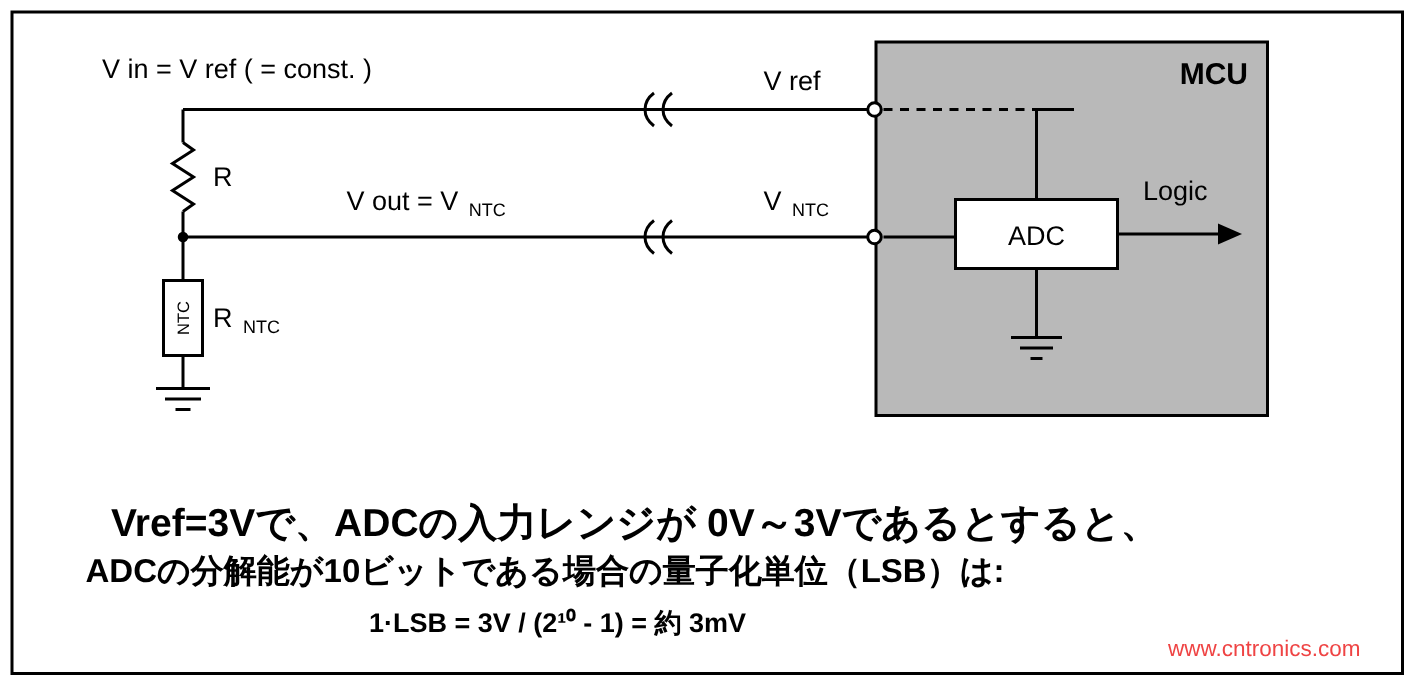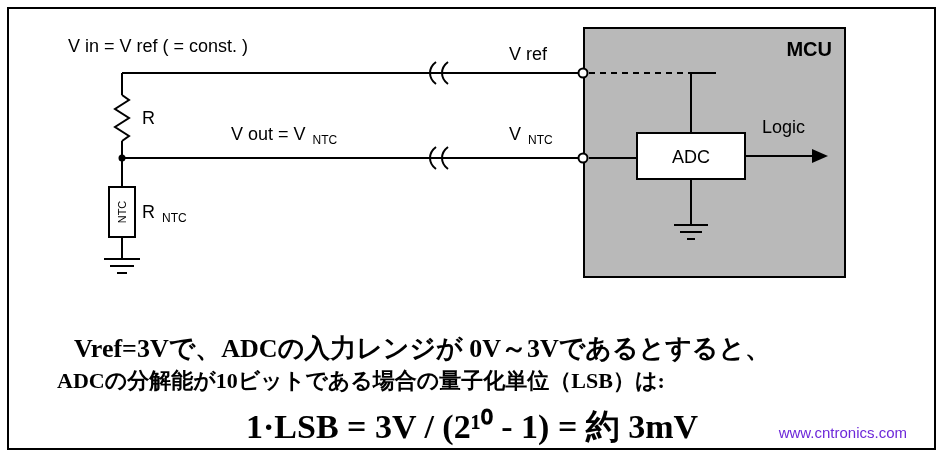--- a/index.html
+++ b/index.html
@@ -11,26 +11,26 @@
   .wire{stroke:#000;stroke-width:2;fill:none;}
   .dashed{stroke-dasharray:6 5;}
   .t{font-family:"Liberation Sans",sans-serif;font-size:18px;fill:#000;}
   .t-sub{font-size:12px;}
   .t-bold{font-weight:bold;font-size:20px;}
   .t-small{font-size:11px;}
   .node{fill:#000;stroke:none;}
   .terminal{fill:#fff;stroke:#000;stroke-width:2;}
   .box{stroke:#000;stroke-width:2;}
   .cap-line{position:absolute;font-weight:bold;color:#000;white-space:nowrap;
-            font-family:Liberation Serif, serif;}
+            font-family:Liberation Sans, sans-serif;}
   .l1{left:74px;top:331px;font-size:26px;}
   .l2{left:57px;top:366px;font-size:22px;}
-  .l3{left:246px;top:402px;font-size:34px;}
+  .l3{left:246px;top:402px;font-size:18px;}
   .watermark{position:absolute;right:36px;top:424px;font-size:15px;
-             color:#6d28d9;font-family:"Liberation Sans",sans-serif;}
+             color:#ef4444;font-family:"Liberation Sans",sans-serif;}
 </style>
 </head>
 <body>
 
 <div class="canvas">
   <div class="frame"></div>
 
   <svg class="circuit" width="943" height="300" viewBox="0 0 943 300">
 
     <rect x="584" y="28" width="261" height="249" class="box" fill="#b9b9b9"></rect>

